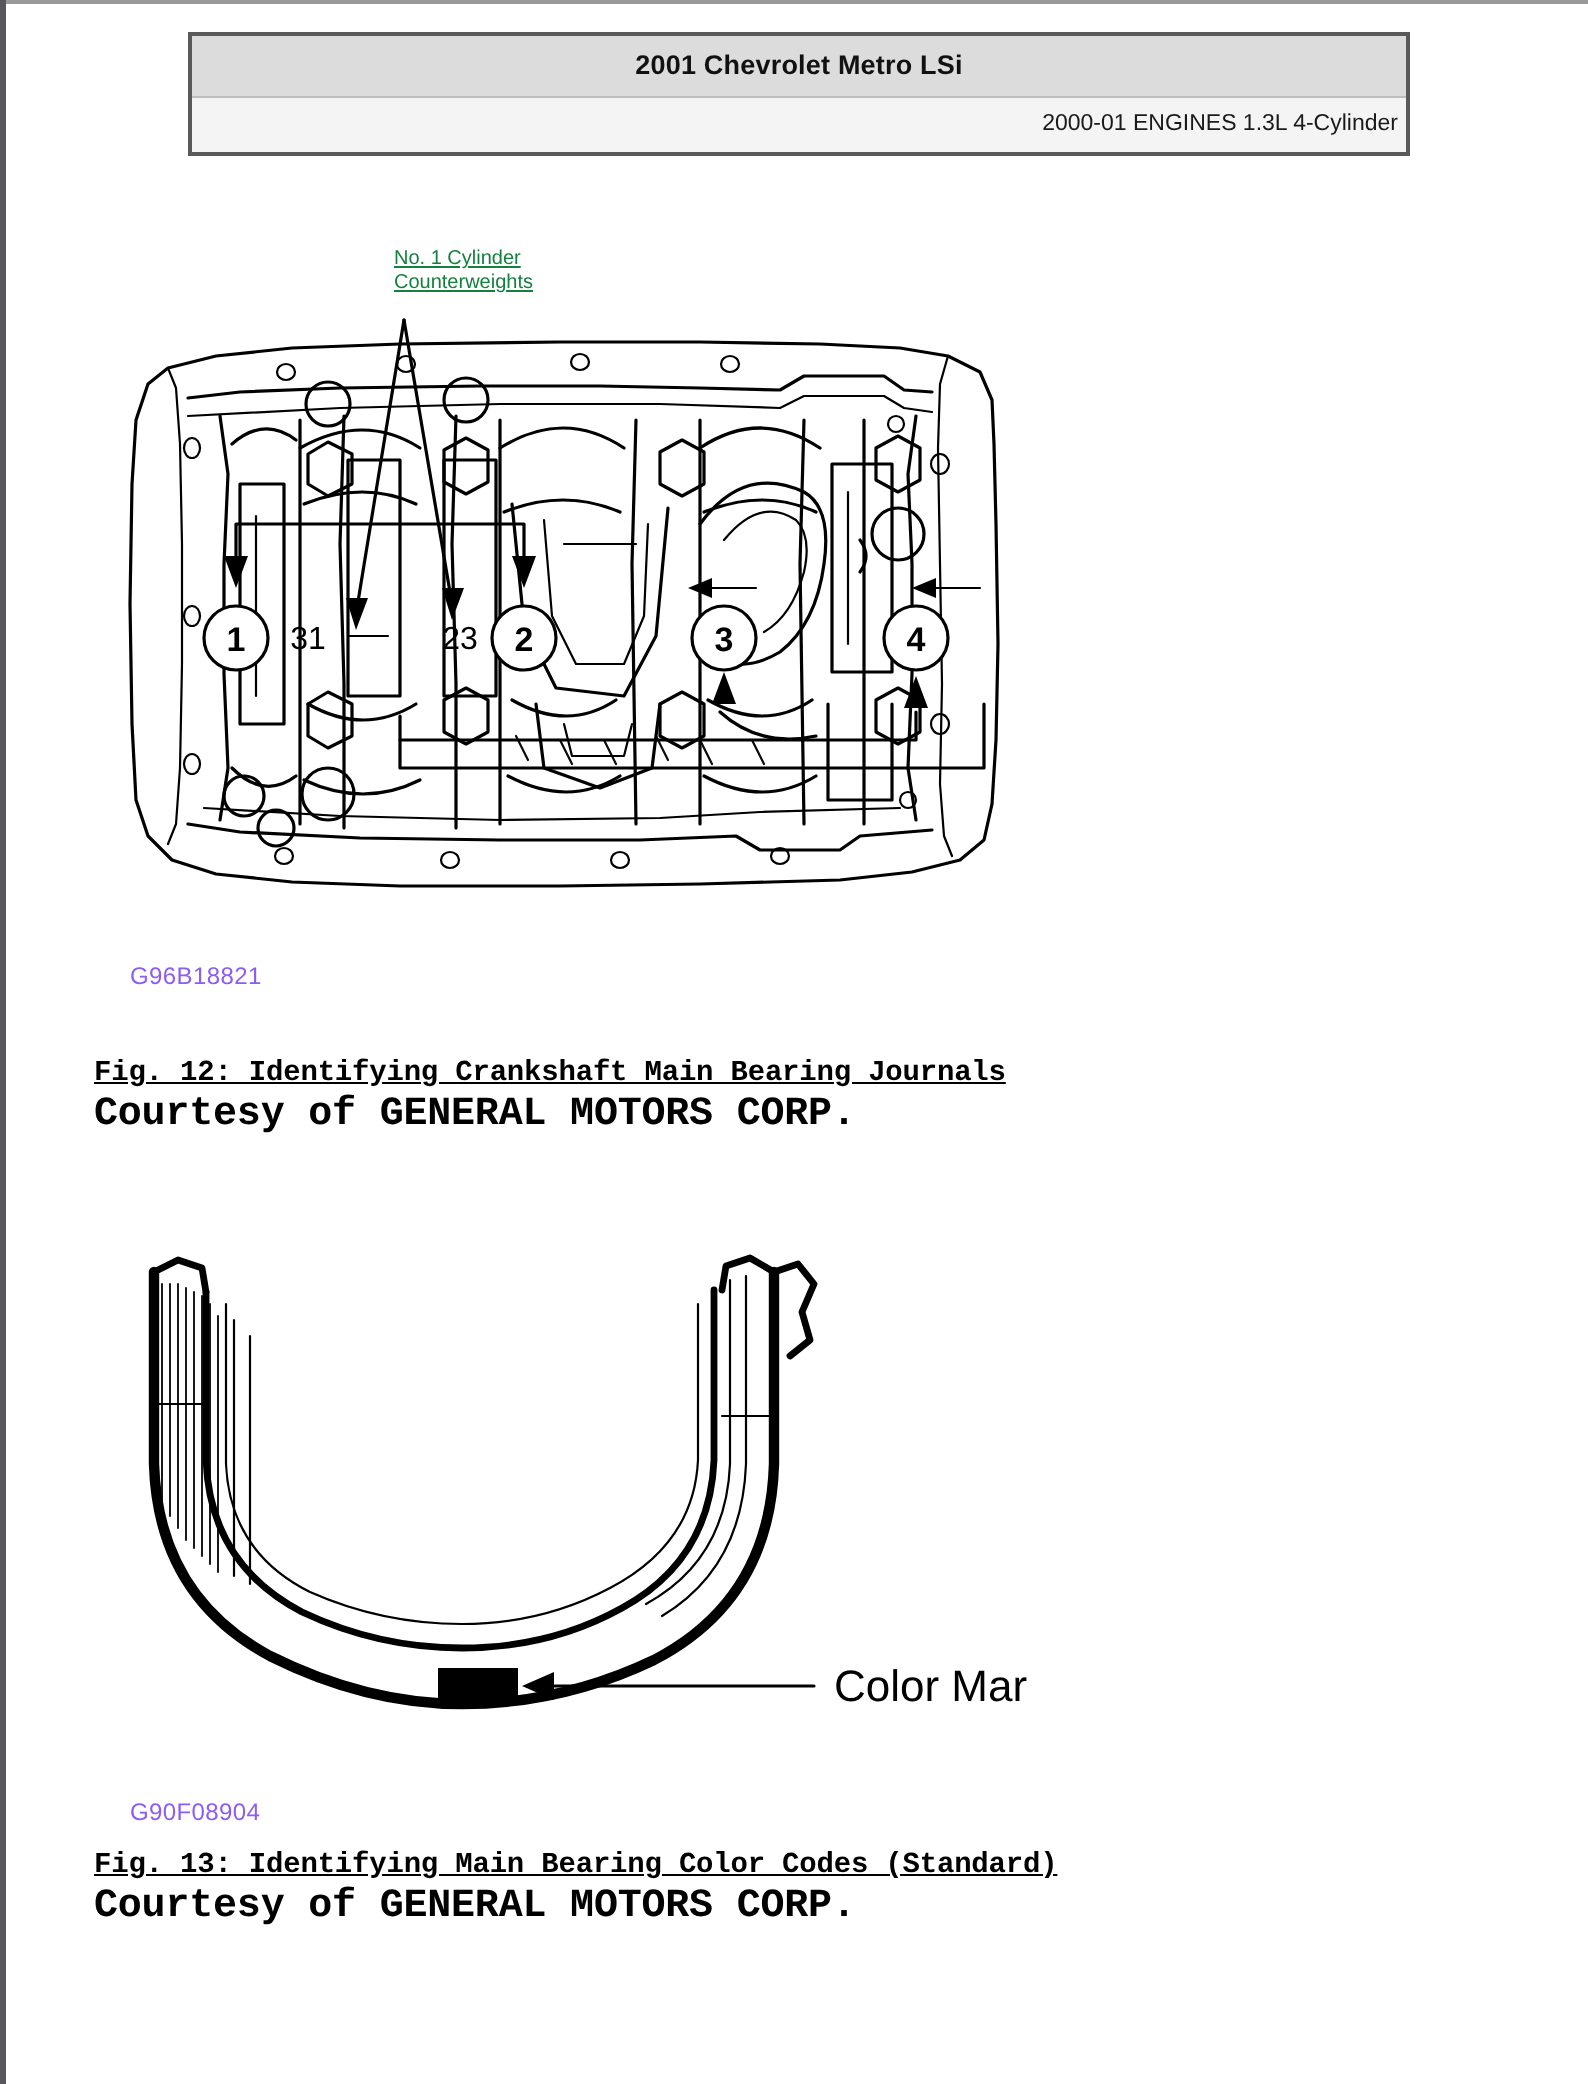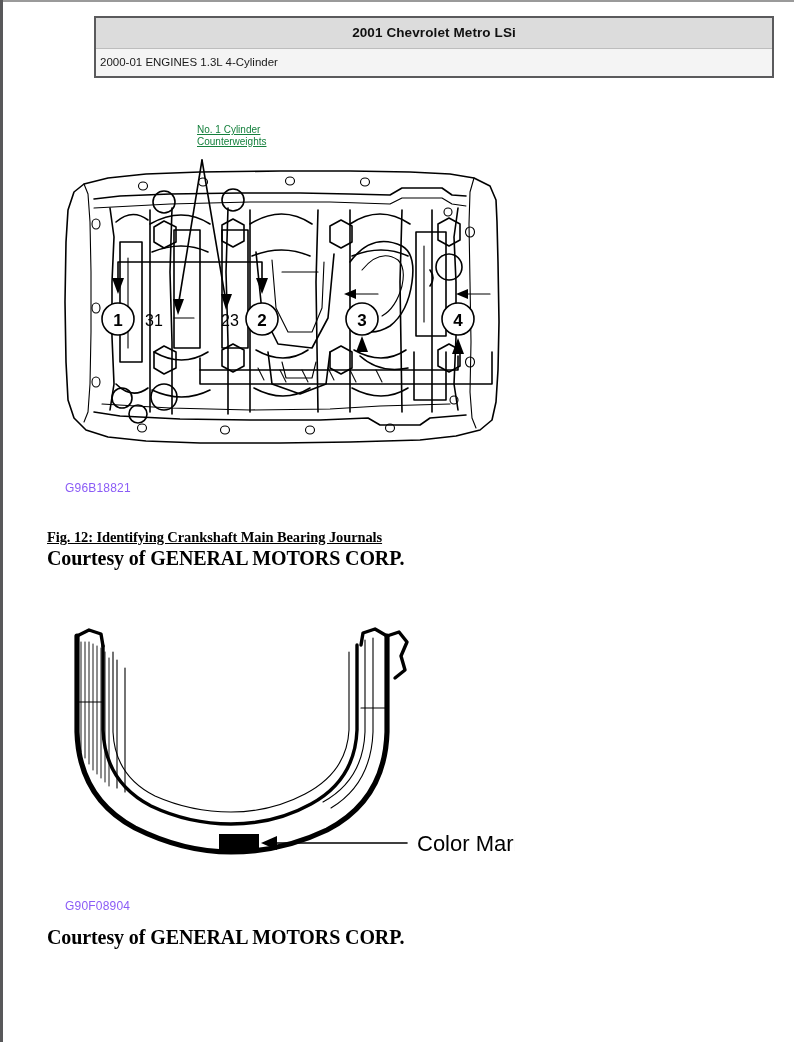--- a/index.html
+++ b/index.html
@@ -34,56 +34,56 @@
     left: 3px; top: 2px;
     width: 791px; height: 1040px;
     background: #ffffff;
   }
 
   
   .doc-header {
     position: absolute;
     left: 94px;
     top: 16px;
-    width: 680px;
+    width: 611px;
     border: 2px solid #5a5a5c;
     box-sizing: border-box;
     background: #ffffff;
   }
   .doc-header-title {
     background: #dcdcdc;
     border-bottom: 1px solid #bdbdbd;
     text-align: center;
     font-size: 13.5px;
     font-weight: bold;
     color: #111111;
     padding: 7px 4px 8px 4px;
     letter-spacing: 0.1px;
   }
   .doc-header-sub {
     background: #f4f4f4;
-    text-align: left;
+    text-align: right;
     font-size: 11.5px;
     color: #1a1a1a;
     padding: 7px 4px 8px 4px;
   }
 
   
   .figure {
     position: absolute;
   }
   .fig-code {
     font-size: 12px;
     color: #8b5cf6;
     font-family: "Liberation Sans", sans-serif;
     letter-spacing: 0.2px;
   }
   .caption {
     position: absolute;
-    font-family: Liberation Serif, serif;
+    font-family: Liberation Mono, monospace;
     color: #000000;
   }
   .caption-line1 {
     font-size: 14.5px;
     font-weight: bold;
     text-decoration: underline;
     white-space: nowrap;
     letter-spacing: -0.1px;
   }
   .caption-line2 {
@@ -370,14 +370,15 @@
       <polygon class="fill-b" points="206,231 222,224 222,238"></polygon>
     </g>
 
     <text class="colormark-txt" x="362" y="231">Color Mark</text>
   </svg>
 </div>
 
 <div class="fig-code" style="position:absolute; left:65px; top:899px;">G90F08904</div>
 
 <div class="caption" style="left:47px; top:925px;">
+  <div class="caption-line1">Fig. 13: Identifying Main Bearing Color Codes (Standard)</div>
   <div class="caption-line2">Courtesy of GENERAL MOTORS CORP.</div>
 </div>
 
 </body></html>

